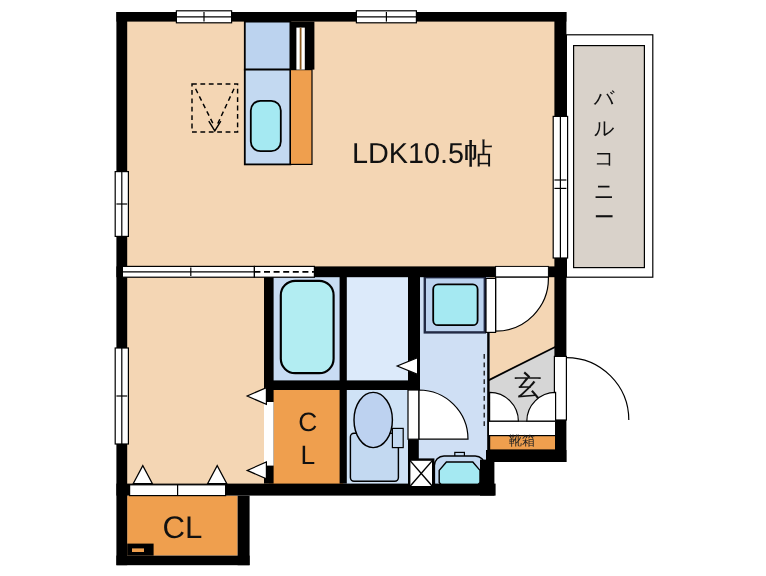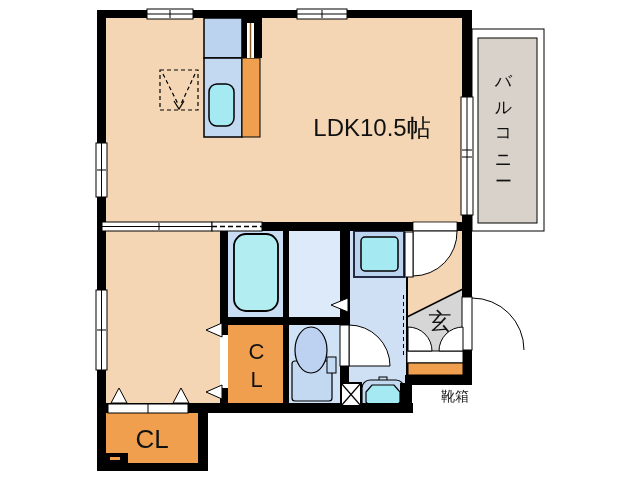--- a/index.html
+++ b/index.html
@@ -2,27 +2,27 @@
 <html><head>
 <meta charset="utf-8">
 <style>
   html,body{margin:0;padding:0;background:#ffffff;}
   #canvas{
     position:relative;width:638px;height:480px;background:#ffffff;overflow:hidden;
     font-family:"Liberation Sans","DejaVu Sans",sans-serif;
   }
   #plan-svg{position:absolute;left:0;top:0;}
   .label{position:absolute;color:#111;white-space:nowrap;}
-  .label-ldk{left:262px;top:112px;width:180px;text-align:center;font-size:24px;font-weight:500;margin-left:20px;}
+  .label-ldk{left:262px;top:112px;width:180px;text-align:center;font-size:24px;font-weight:500;}
   .label-western{left:94px;top:308px;width:140px;text-align:center;font-size:24px;font-weight:500;}
   .label-cl-mid{left:241px;top:336px;width:28px;height:62px;font-size:22px;font-weight:500;
     writing-mode:vertical-rl;text-orientation:upright;letter-spacing:3px;text-align:center;}
   .label-cl-bottom{left:106px;top:424px;width:92px;text-align:center;font-size:26px;font-weight:500;}
   .label-entrance{left:418px;top:306px;width:44px;text-align:center;font-size:23px;font-weight:500;}
-  .label-shoebox{left:427px;top:361px;width:56px;text-align:center;font-size:14px;line-height:14px;color:#222;margin-top:28px;}
+  .label-shoebox{left:407px;top:361px;width:56px;text-align:center;font-size:11px;line-height:14px;color:#222;}
   .label-balcony{left:492px;top:62px;height:140px;font-size:17px;letter-spacing:8px;
     writing-mode:vertical-rl;}
 </style>
 </head>
 <body>
 
 <div id="canvas">
   <svg id="plan-svg" width="638" height="480" viewBox="0 0 638 480">
 
     <rect x="101" y="14" width="365" height="212" fill="#f4d6b4"></rect>

